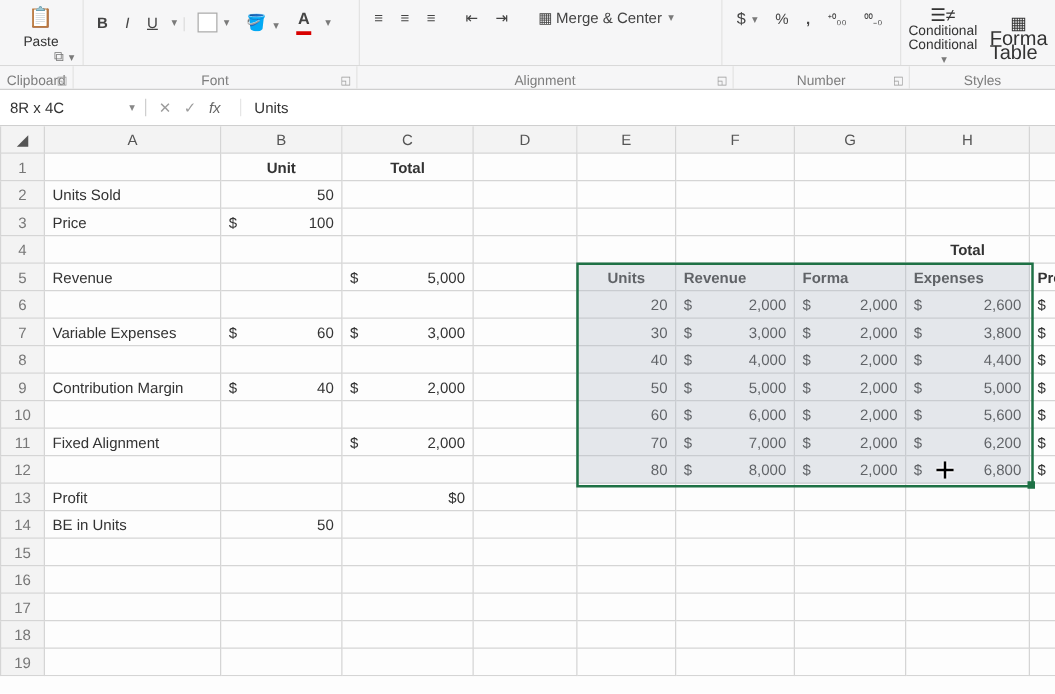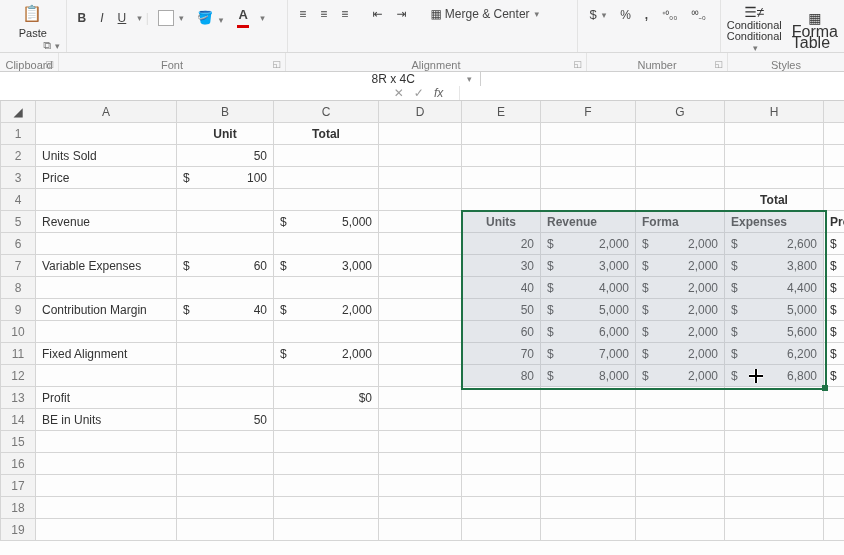--- a/index.html
+++ b/index.html
@@ -20,21 +20,21 @@
   .fontcolor{display:inline-flex;flex-direction:column;align-items:center;}
   .fontcolor .bar{width:12px;height:3px;background:#d80000;}
   .acct{font-size:13px;}
   .dec{font-size:10px;}
 
   .grp-labels{display:flex;background:#f6f6f7;border-bottom:1px solid #cfcfcf;height:18px;font-size:11px;color:#7d7d7d;}
   .glabel{display:flex;align-items:flex-end;justify-content:center;border-right:1px solid #e3e3e3;position:relative;}
   .glabel .dbox{position:absolute;right:4px;bottom:2px;font-size:9px;color:#9a9a9a;}
 
   
-  .fbar{display:flex;align-items:center;border-bottom:1px solid #cfcfcf;height:28px;background:#fff;flex-direction:column;}
+  .fbar{display:flex;align-items:center;border-bottom:1px solid #cfcfcf;height:28px;background:#fff;}
   .namebox{width:100px;border-right:1px solid #cfcfcf;padding:0 8px;display:flex;align-items:center;justify-content:space-between;}
   .namebox .dd{color:#888;font-size:9px;}
   .fxbtns{display:flex;align-items:center;gap:10px;padding:0 10px;color:#9c9c9c;border-right:1px solid #e6e6e6;}
   .fxlabel{font-style:italic;font-size:12px;margin-right:6px;color:#666;}
   .finput{flex:1;padding:0 10px;color:#333;}
 
   
   .sheet{position:relative;overflow:hidden;}
   table.grid{border-collapse:collapse;table-layout:fixed;width:100%;}
   table.grid th,table.grid td{border:1px solid #d5d5d5;height:21px;padding:0 6px;font-size:12px;color:#333;white-space:nowrap;overflow:hidden;}

